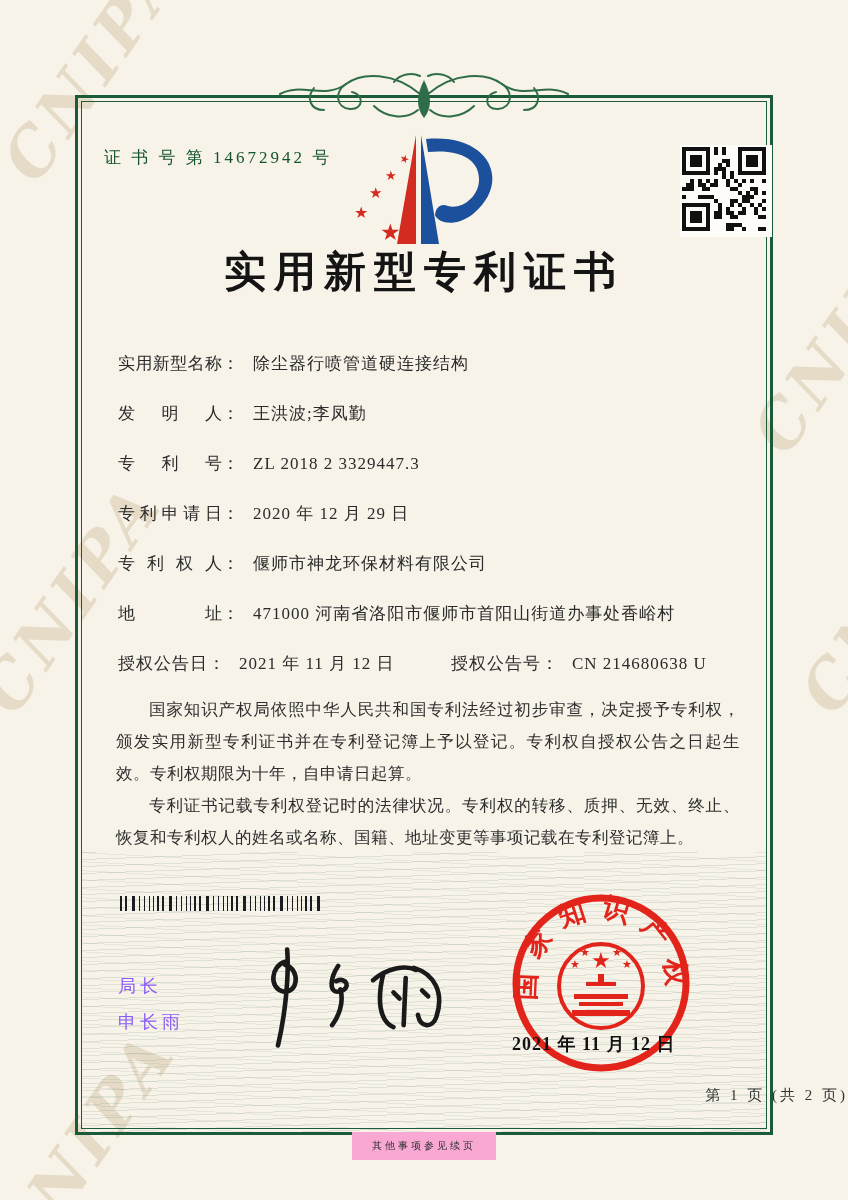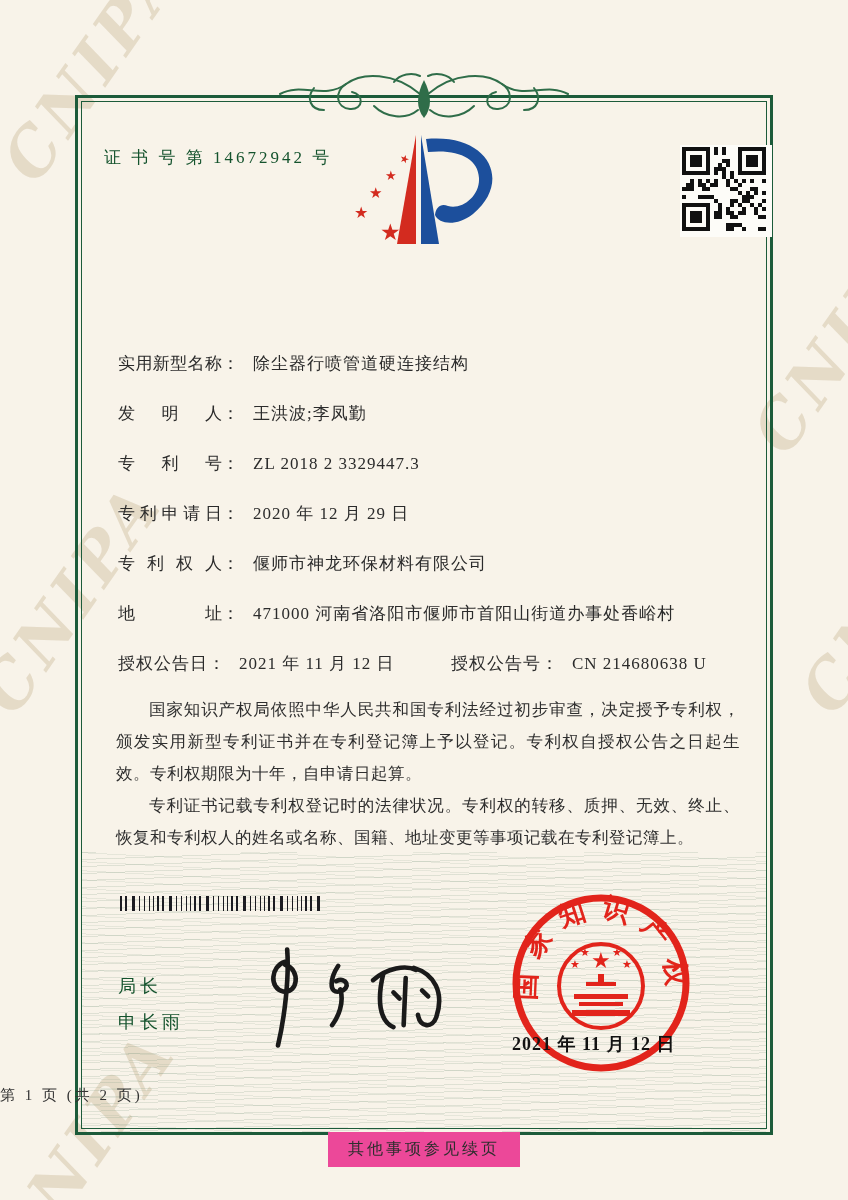--- a/index.html
+++ b/index.html
@@ -37,31 +37,31 @@
   .fvalue{letter-spacing:1px;}
   .grant .glabel{display:inline-block;letter-spacing:1px;}
   .grant .g2{margin-left:52px;}
 
   .body-text{position:absolute;left:116px;right:108px;top:694px;font-size:16.5px;line-height:32px;
              text-align:justify;letter-spacing:0.5px;color:#2e2e2e;}
   .body-text p{margin:0;text-indent:2em;}
 
   .barcode{position:absolute;left:120px;top:896px;width:200px;height:15px;}
 
-  .officer{position:absolute;left:118px;top:968px;font-size:18px;letter-spacing:4px;line-height:36px;color:#14532d;}
+  .officer{position:absolute;left:118px;top:968px;font-size:18px;letter-spacing:4px;line-height:36px;color:#8b5cf6;}
   .signature{position:absolute;left:232px;top:942px;width:235px;height:110px;}
 
   .seal{position:absolute;left:508px;top:890px;width:186px;height:186px;}
   .seal svg{position:absolute;inset:0;}
   .seal-date{position:absolute;left:4px;top:142px;width:190px;font-size:18px;font-weight:bold;
              letter-spacing:1px;color:#121212;white-space:nowrap;}
 
-  .page-info{position:absolute;left:0;right:0;top:1086px;text-align:left;font-size:15px;letter-spacing:3px;color:#333;}
-  .continuation{position:absolute;left:50%;transform:translateX(-50%);top:1132px;background:#ec4899;
-                padding:7px 20px;font-size:16px;letter-spacing:3px;color:#2e2e2e;white-space:nowrap;text-align:center;}
+  .page-info{position:absolute;left:0;right:0;top:1086px;text-align:right;font-size:15px;letter-spacing:3px;color:#333;}
+  .continuation{position:absolute;left:50%;transform:translateX(-50%);top:1132px;background:#f9a8d4;
+                padding:7px 20px;font-size:10px;letter-spacing:3px;color:#2e2e2e;white-space:nowrap;text-align:center;}
 </style>
 </head>
 <body>
 
 <div class="page">
 
   <div class="wm" style="left:-38px;top:28px;">CNIPA</div>
   <div class="wm" style="left:712px;top:300px;">CNIPA</div>
   <div class="wm" style="left:-60px;top:560px;">CNIPA</div>
   <div class="wm" style="left:760px;top:560px;">CNIPA</div>
@@ -209,20 +209,21 @@
         <rect x="8" y="8" width="12" height="12" fill="#111"></rect>
         <rect x="56" y="0" width="28" height="28" fill="#111"></rect>
         <rect x="60" y="4" width="20" height="20" fill="#fdfcf8"></rect>
         <rect x="64" y="8" width="12" height="12" fill="#111"></rect>
         <rect x="0" y="56" width="28" height="28" fill="#111"></rect>
         <rect x="4" y="60" width="20" height="20" fill="#fdfcf8"></rect>
         <rect x="8" y="64" width="12" height="12" fill="#111"></rect>
       </svg>
   </div>
 
+  <h1 class="title">实用新型专利证书</h1>
 
   <div class="fields">
     <div class="frow">
       <span class="flabel">实用新型名称</span><span class="fcolon">：</span><span class="fvalue">除尘器行喷管道硬连接结构</span>
     </div>
     <div class="frow">
       <span class="flabel">发明人</span><span class="fcolon">：</span><span class="fvalue">王洪波;李凤勤</span>
     </div>
     <div class="frow">
       <span class="flabel">专利号</span><span class="fcolon">：</span><span class="fvalue">ZL 2018 2 3329447.3</span>

